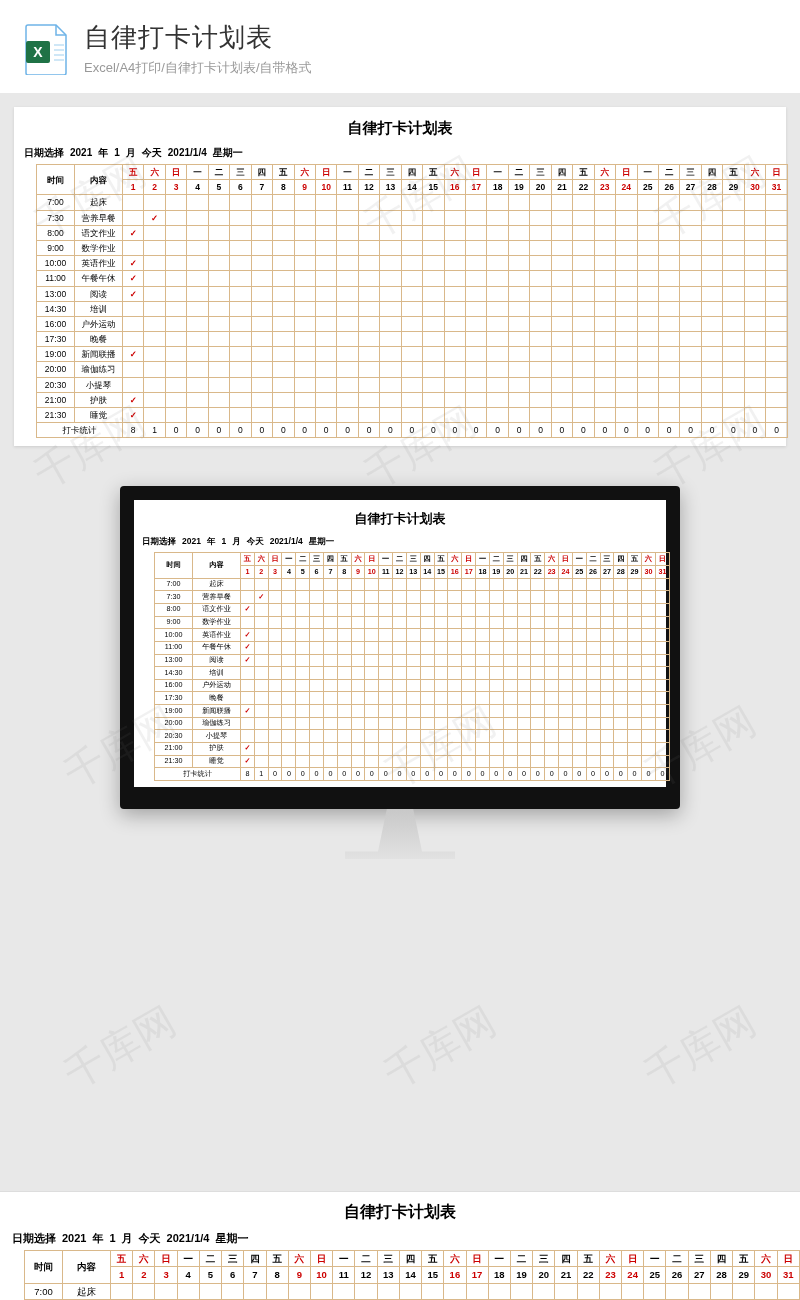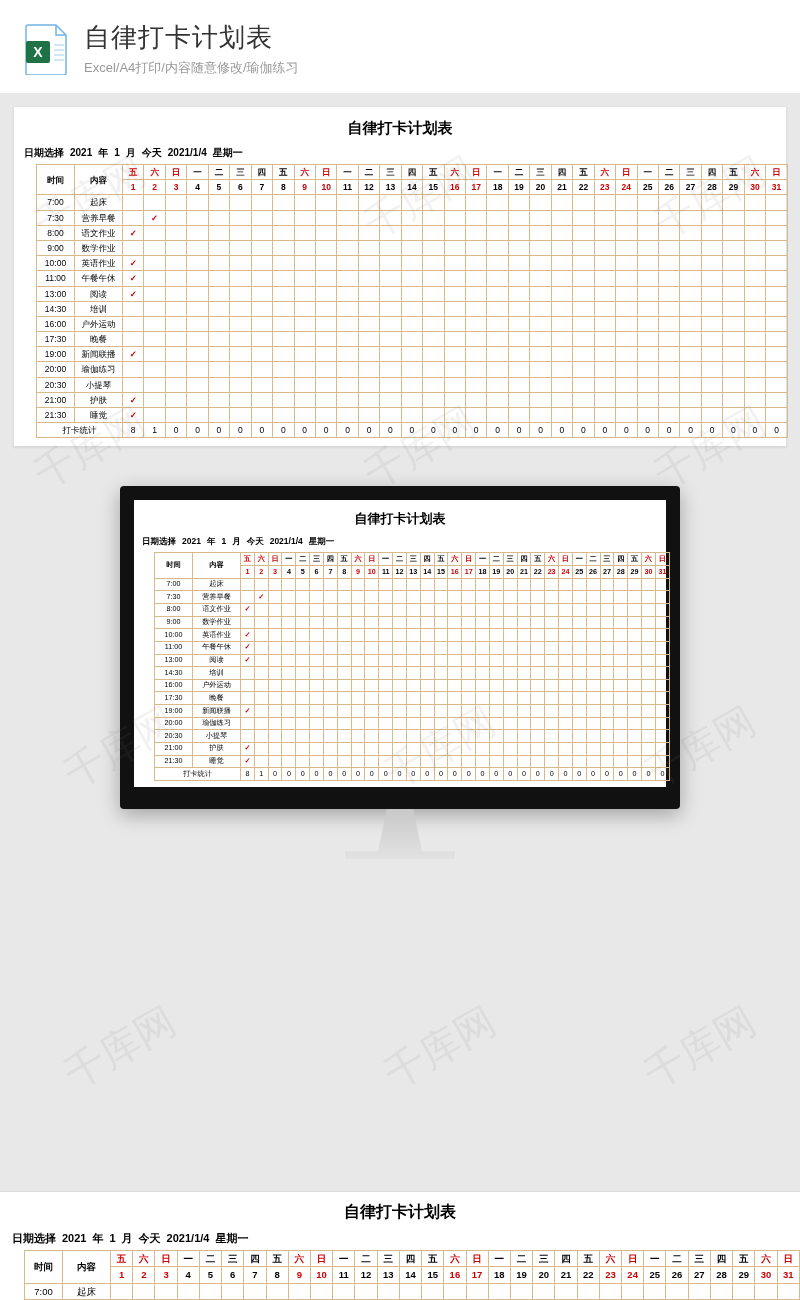--- a/index.html
+++ b/index.html
@@ -142,21 +142,21 @@
       <g stroke="#9fcfee" stroke-width="1">
         <line x1="30" y1="22" x2="40" y2="22"></line>
           <line x1="30" y1="27" x2="40" y2="27"></line>
         <line x1="30" y1="32" x2="40" y2="32"></line>
           <line x1="30" y1="37" x2="40" y2="37"></line>
       </g>
     </svg>
   </div>
   <div class="header-text">
     <h1>自律打卡计划表</h1>
-    <p>Excel/A4打印/内容随意修改/瑜伽练习</p>
+    <p>Excel/A4打印/自律打卡计划表/自带格式</p>
   </div>
 </div>
 
 <div class="preview-panel">
   <div>
       <div class="sheet-title">自律打卡计划表</div>
       <div class="date-row">
     <span>日期选择</span>
     <span><b>2021</b></span>
     <span>年</span>

